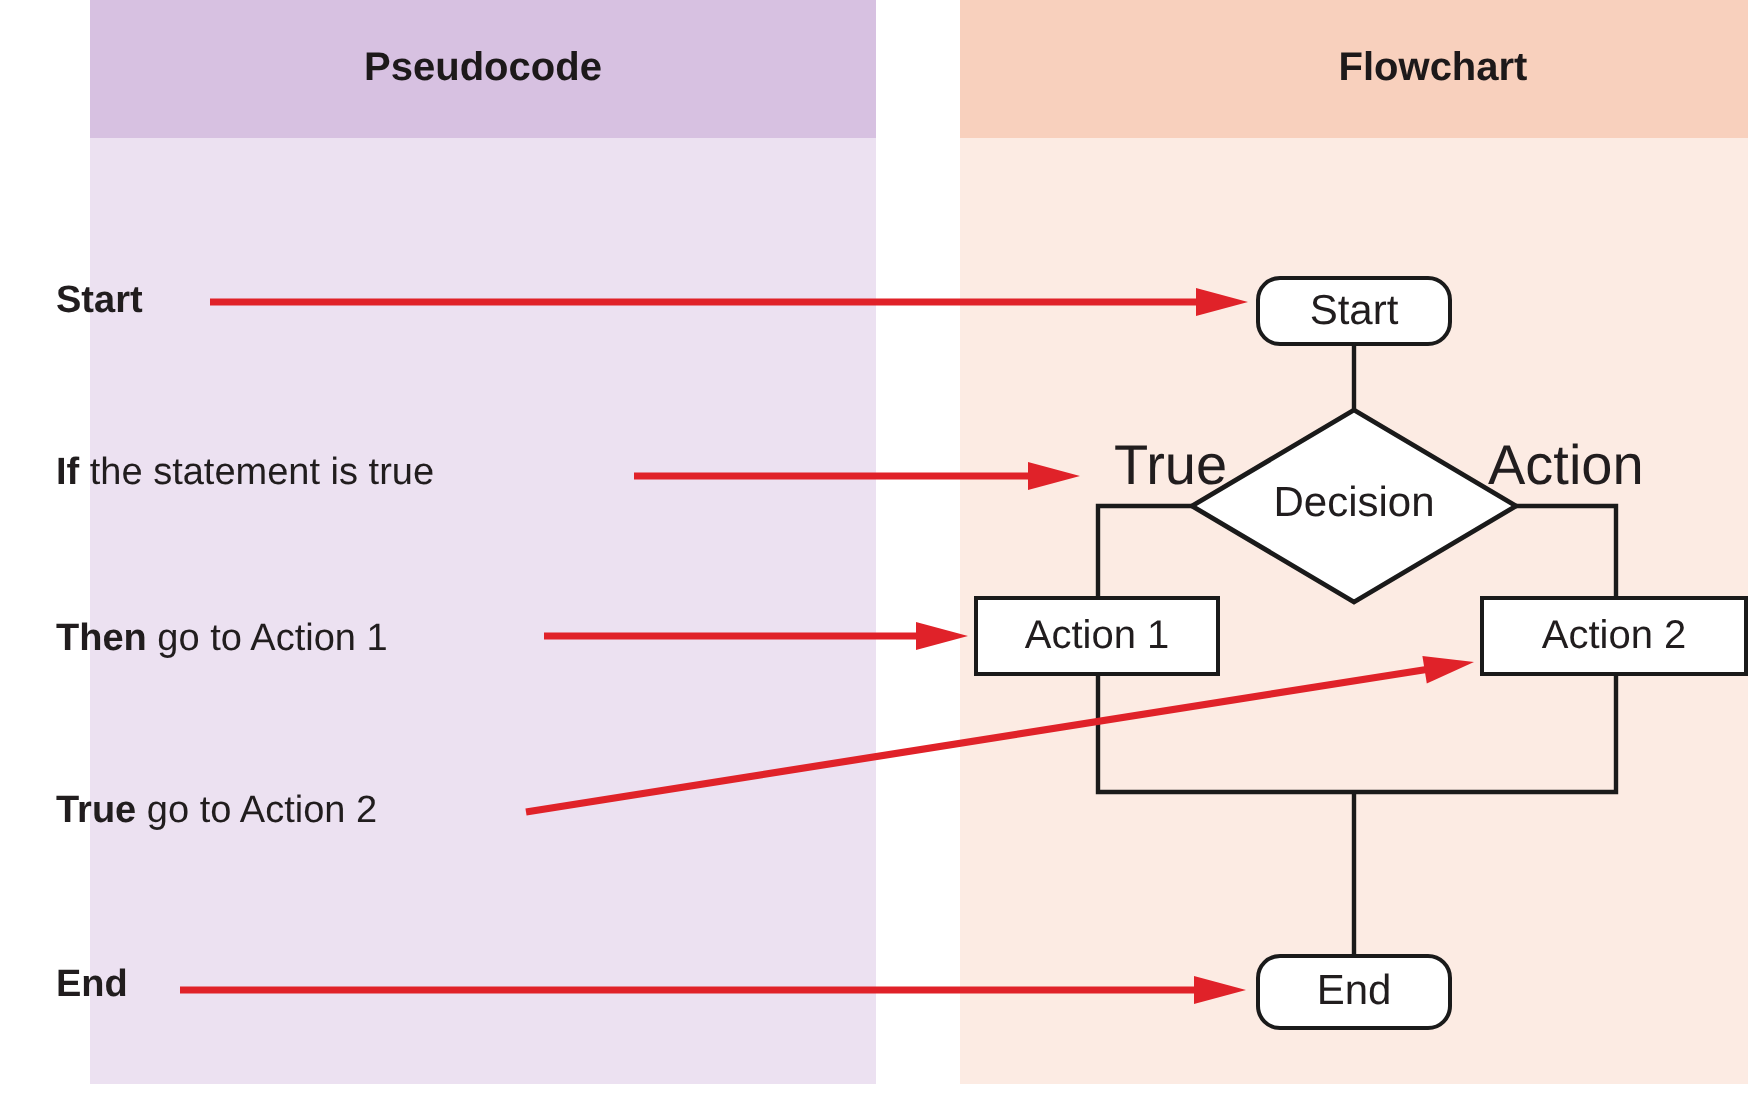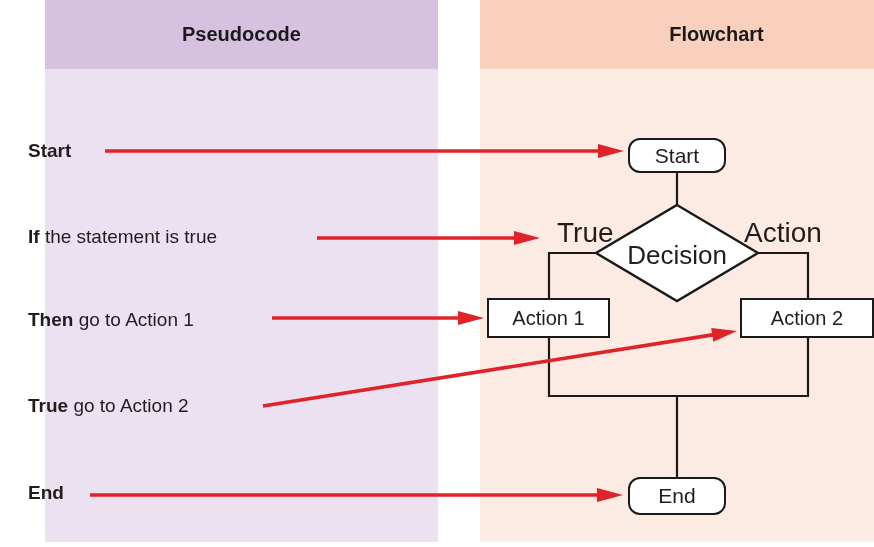--- a/index.html
+++ b/index.html
@@ -31,21 +31,21 @@
     position:absolute; background:#ffffff; border:2.5px solid #1a1a1a;
     display:flex; align-items:center; justify-content:center;
     font-size:20px; box-sizing:border-box; white-space:nowrap;
   }
   .rounded { border-radius:12px; }
   .node-start { left:628px; top:138px; width:98px; height:35px; font-size:21px; }
   .node-end   { left:628px; top:477px; width:98px; height:38px; font-size:21px; }
   .node-a1    { left:487px; top:298px; width:123px; height:40px; }
   .node-a2    { left:740px; top:298px; width:134px; height:40px; }
 
-  .decision-label { position:absolute; left:617px; top:240px; width:120px; text-align:center; font-size:26px; }
+  .decision-label { position:absolute; left:617px; top:240px; width:120px; text-align:center; font-size:21px; }
   .branch-label { position:absolute; top:217px; font-size:28px; }
   .branch-true  { left:557px; }
   .branch-false { left:744px; }
 </style>
 </head>
 <body>
 
 <div class="canvas">
 
   <div class="panel panel-pseudo">

